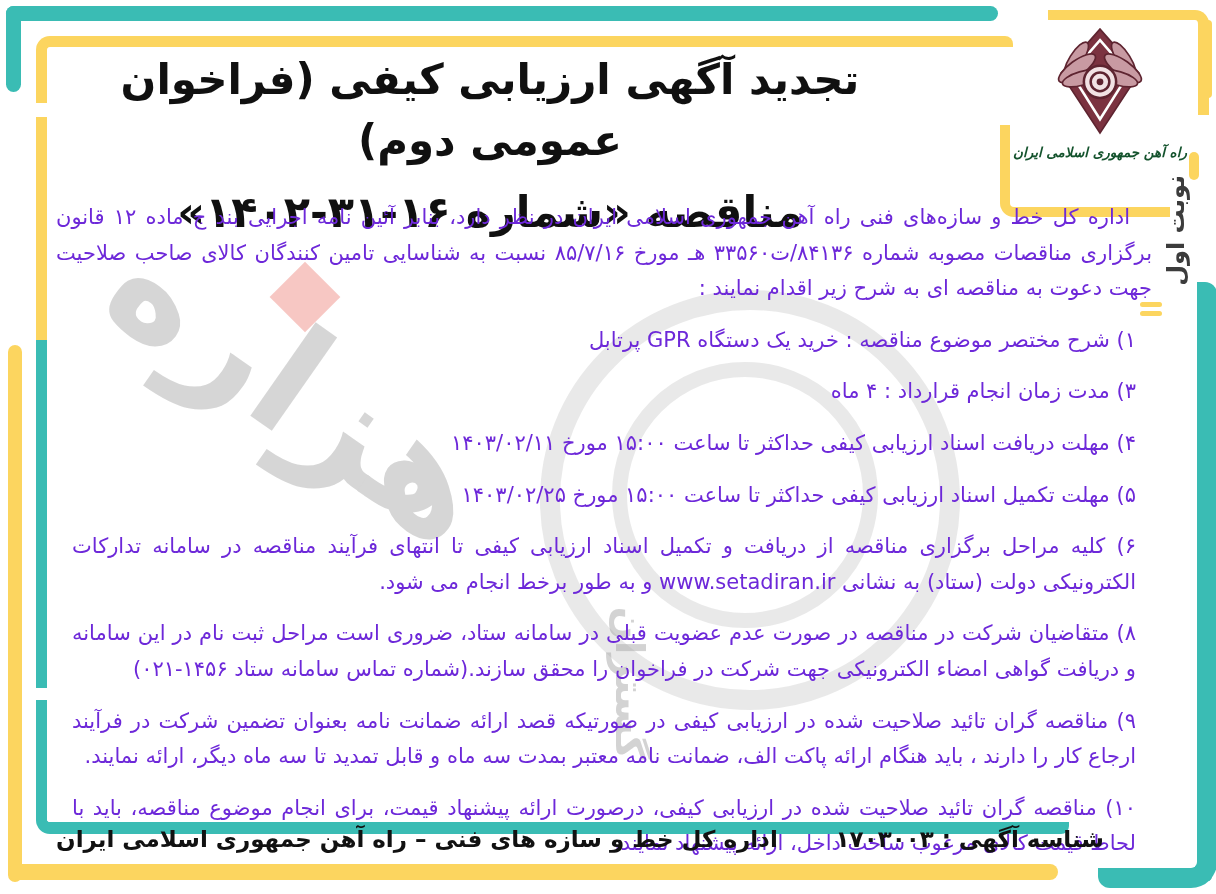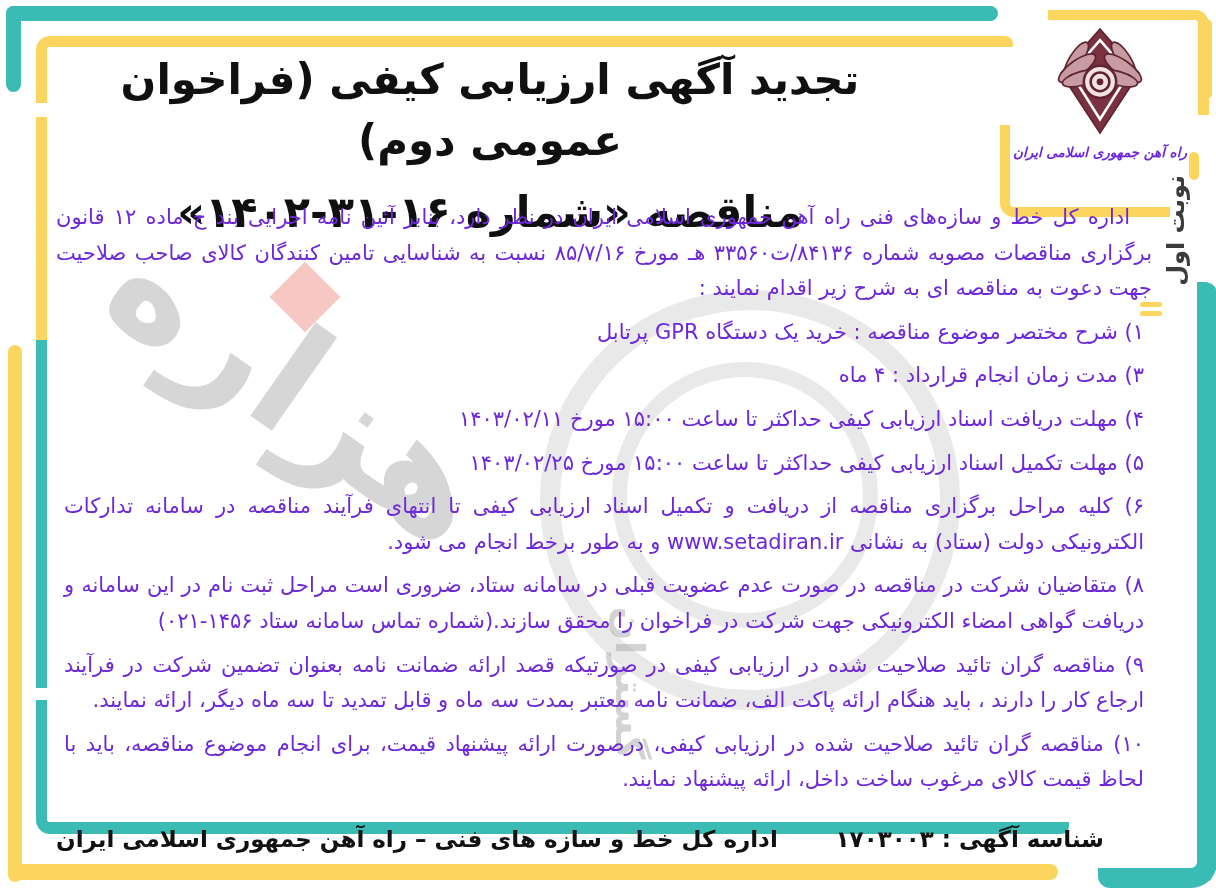--- a/index.html
+++ b/index.html
@@ -42,27 +42,27 @@
   .wm-ring1{left:540px;top:290px;width:380px;height:380px;border:20px solid #b5b5b5;border-radius:50%;opacity:.30;}
   .wm-ring2{left:612px;top:362px;width:236px;height:236px;border:15px solid #b5b5b5;border-radius:50%;opacity:.30;}
   .wm-diamond{left:280px;top:272px;width:50px;height:50px;background:#f7c4c0;transform:rotate(45deg);opacity:.95;}
   
   .content{position:absolute;z-index:3;}
   .title-block{left:40px;top:50px;width:900px;text-align:center;}
   .title-1{font-size:42px;font-weight:bold;line-height:1.45;color:#101010;}
   .title-2{font-size:43px;font-weight:bold;line-height:1.4;color:#101010;margin-top:10px;}
   .body-block{left:56px;top:200px;width:1096px;font-size:21px;line-height:35.6px;color:#6d28d9;}
   .intro{text-indent:22px;text-align:justify;margin:0;}
-  .item{text-align:justify;margin:8px;}
+  .item{text-align:justify;margin:16px;}
   .footer-row{left:56px;top:826px;width:1048px;display:flex;justify-content:space-between;
       align-items:center;font-weight:bold;font-size:23px;color:#111;}
   .edition{left:1122px;top:215px;width:110px;height:30px;text-align:center;font-size:24px;
       font-weight:bold;color:#3c3c3c;transform:rotate(-90deg);transform-origin:center;white-space:nowrap;}
   .logo-block{left:1000px;top:24px;width:200px;text-align:center;}
-  .logo-caption{font-size:13.5px;font-weight:bold;font-style:italic;color:#6d28d9;margin-top:2px;white-space:nowrap;}
+  .logo-caption{font-size:13.5px;font-weight:bold;font-style:italic;color:#14532d;margin-top:2px;white-space:nowrap;}
 </style>
 </head>
 <body>
 
 <div class="page">
 
   <div class="wm wm-ring1"></div>
   <div class="wm wm-ring2"></div>
   <div class="wm wm-diamond"></div>
   <div class="wm wm-big">هزاره</div>

